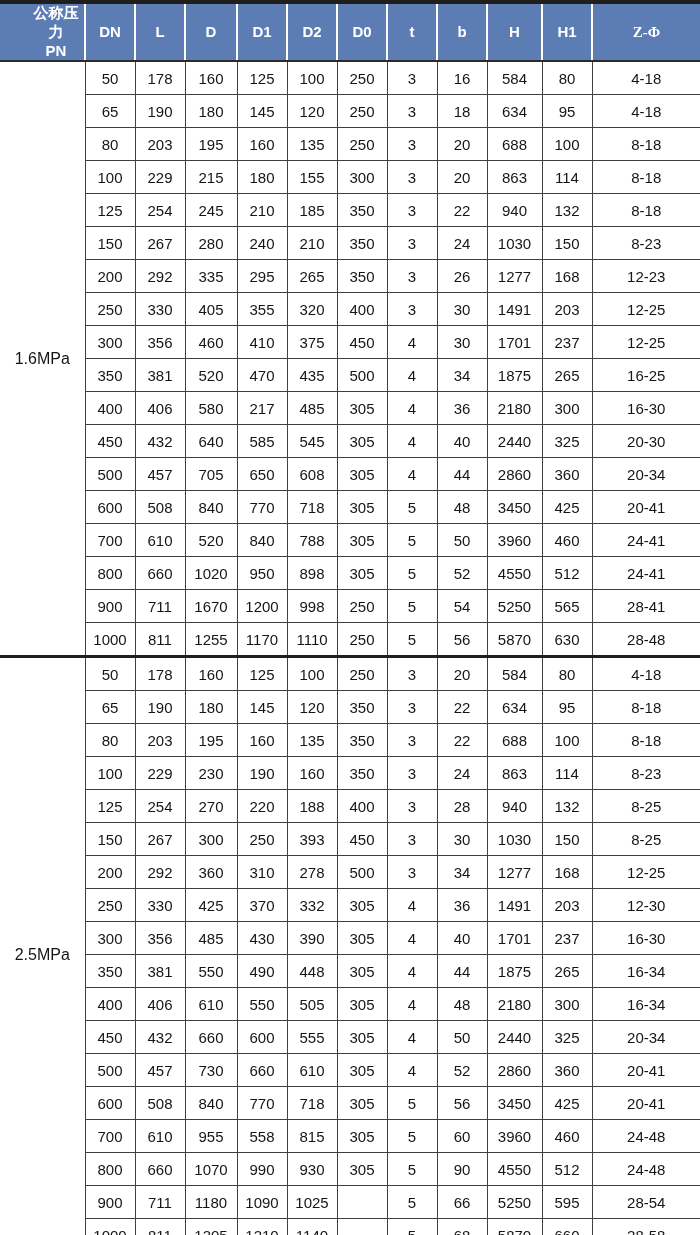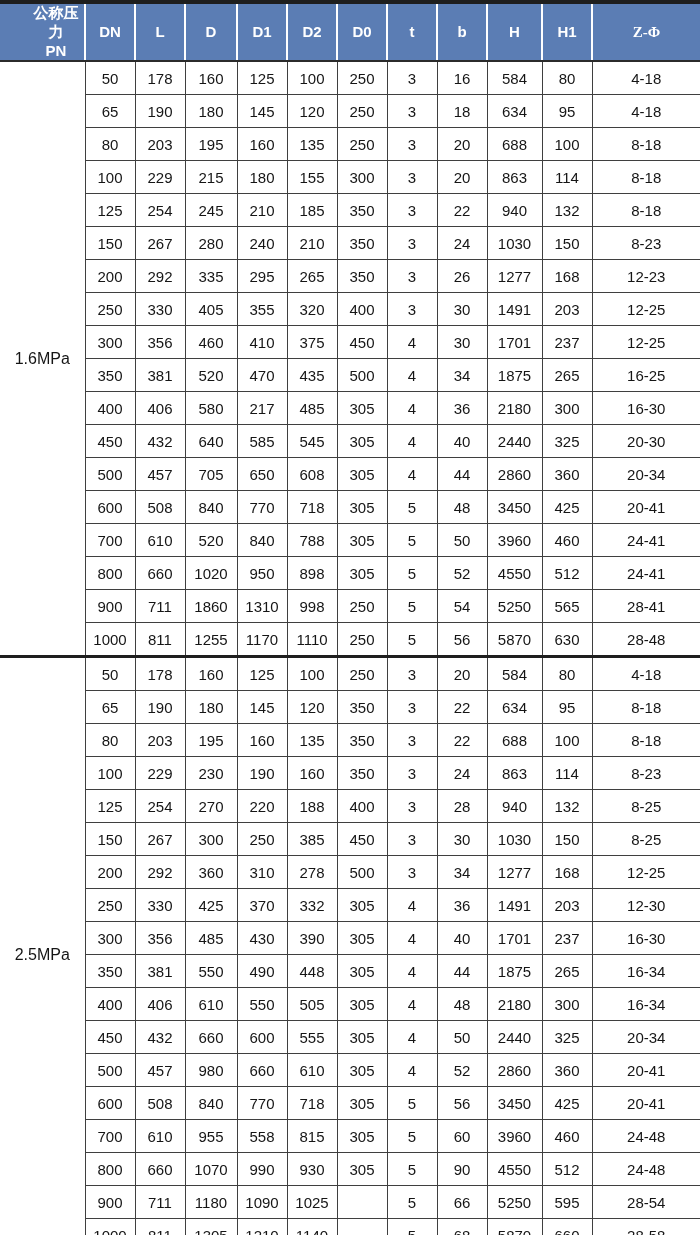--- a/index.html
+++ b/index.html
@@ -298,22 +298,22 @@
         <td>305</td>
         <td>5</td>
         <td>52</td>
         <td>4550</td>
         <td>512</td>
         <td>24-41</td>
       </tr>
       <tr>
         <td>900</td>
         <td>711</td>
-        <td>1860</td>
-        <td>1310</td>
+        <td>1670</td>
+        <td>1200</td>
         <td>998</td>
         <td>250</td>
         <td>5</td>
         <td>54</td>
         <td>5250</td>
         <td>565</td>
         <td>28-41</td>
       </tr>
       <tr>
         <td>1000</td>
@@ -392,21 +392,21 @@
         <td>28</td>
         <td>940</td>
         <td>132</td>
         <td>8-25</td>
       </tr>
       <tr>
         <td>150</td>
         <td>267</td>
         <td>300</td>
         <td>250</td>
-        <td>385</td>
+        <td>393</td>
         <td>450</td>
         <td>3</td>
         <td>30</td>
         <td>1030</td>
         <td>150</td>
         <td>8-25</td>
       </tr>
       <tr>
         <td>200</td>
         <td>292</td>
@@ -481,21 +481,21 @@
         <td>305</td>
         <td>4</td>
         <td>50</td>
         <td>2440</td>
         <td>325</td>
         <td>20-34</td>
       </tr>
       <tr>
         <td>500</td>
         <td>457</td>
-        <td>980</td>
+        <td>730</td>
         <td>660</td>
         <td>610</td>
         <td>305</td>
         <td>4</td>
         <td>52</td>
         <td>2860</td>
         <td>360</td>
         <td>20-41</td>
       </tr>
       <tr>

